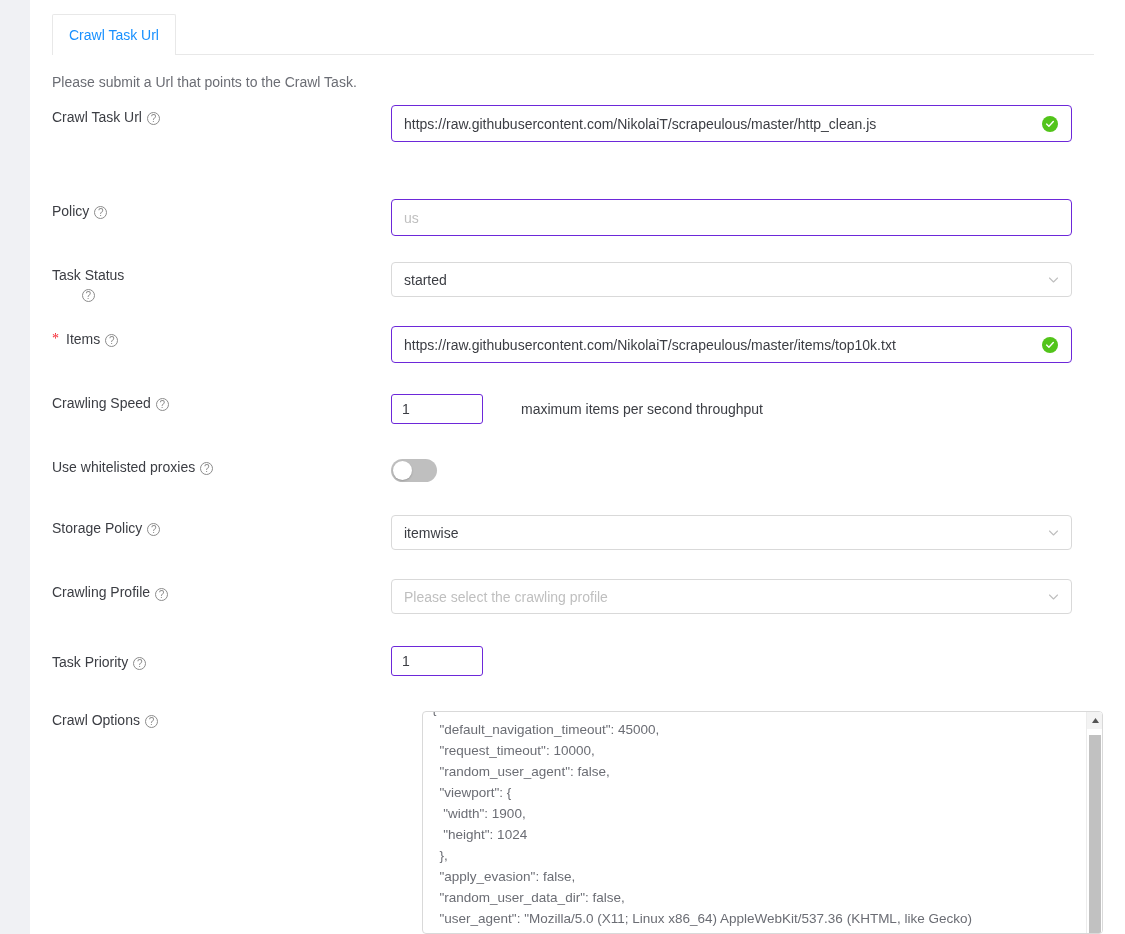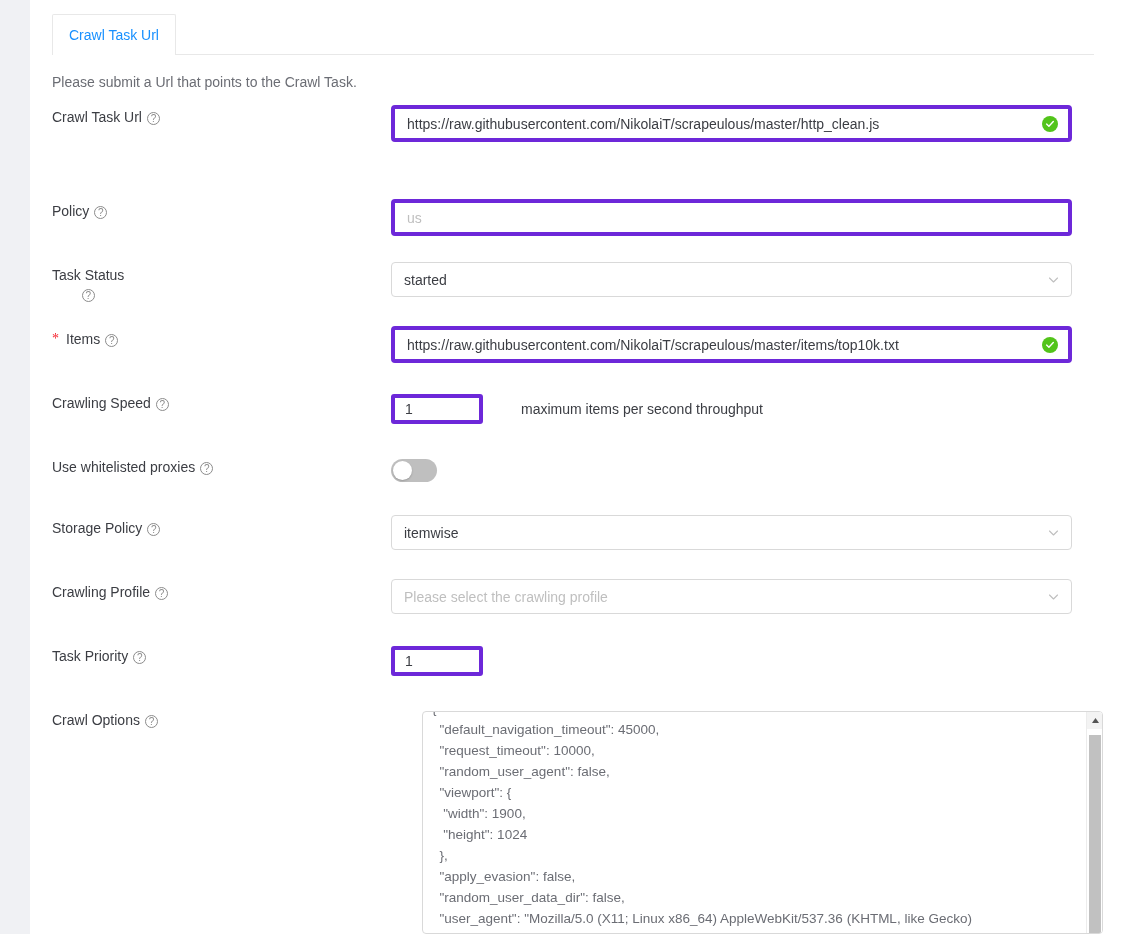--- a/index.html
+++ b/index.html
@@ -116,21 +116,21 @@
 
   .field {
     position: absolute;
     left: 361px;
   }
 
   
   .input {
     width: 681px;
     height: 37px;
-    border: 4px solid #6d28d9;
+    border: 1px solid #6d28d9;
     border-radius: 4px;
     background: #fff;
     font-size: 14px;
     color: #3b3d43;
     padding: 0 42px 0 12px;
     font-family: "Liberation Sans", sans-serif;
     outline: none;
   }
   .input::placeholder { color: #bfbfbf; }
   .input.small {
@@ -370,38 +370,38 @@
           <span class="caret">
             <svg width="11" height="11" viewBox="0 0 11 11">
                 <path d="M1.5 3.5 L5.5 7.5 L9.5 3.5" stroke="currentColor" stroke-width="1.1" fill="none" stroke-linecap="round" stroke-linejoin="round"></path>
               </svg>
           </span>
         </div>
       </div>
     </div>
 
     <div class="row" style="top:584px;">
-      <div class="label" style="top:0;">
+      <div class="label" style="top:0;align-items:flex-end;">
         <span>Crawling Profile</span>
         <span class="help-icon">?</span>
       </div>
       <div class="field" style="top:-5px;">
         <div class="select placeholder">
           <span>Please select the crawling profile</span>
           <span class="caret">
             <svg width="11" height="11" viewBox="0 0 11 11">
                 <path d="M1.5 3.5 L5.5 7.5 L9.5 3.5" stroke="currentColor" stroke-width="1.1" fill="none" stroke-linecap="round" stroke-linejoin="round"></path>
               </svg>
           </span>
         </div>
       </div>
     </div>
 
     <div class="row" style="top:648px;">
-      <div class="label" style="top:0;">
+      <div class="label" style="top:6px;">
         <span>Task Priority</span>
         <span class="help-icon">?</span>
       </div>
       <div class="field" style="top:-2px;">
         <input class="input small" type="text" value="1" style="">
       </div>
     </div>
 
     <div class="row" style="top:712px;">
       <div class="label" style="top:0;">

